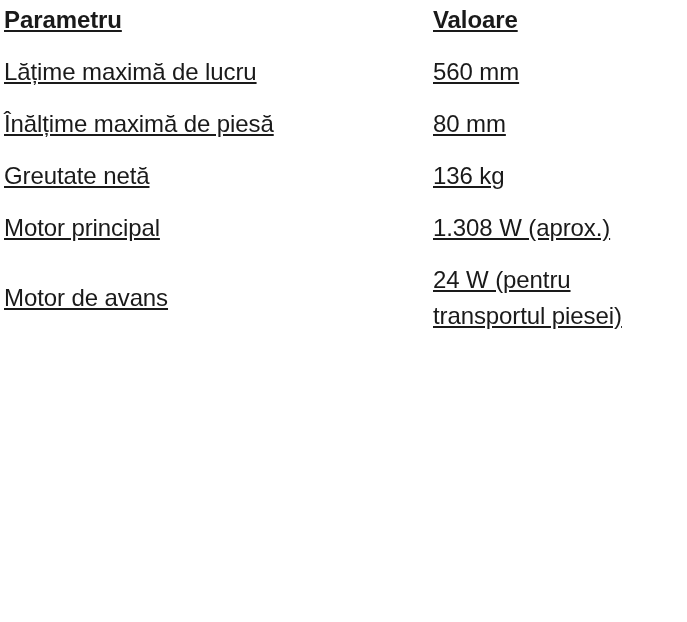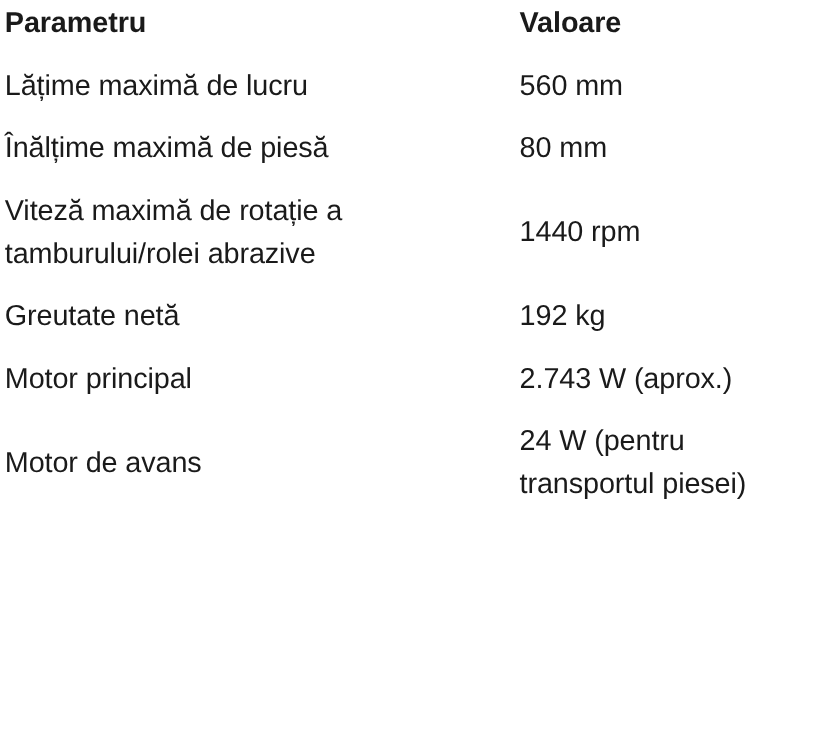--- a/index.html
+++ b/index.html
@@ -20,20 +20,21 @@
     table-layout: fixed;
   }
   th, td {
     text-align: left;
     vertical-align: middle;
     font-size: 24px;
     line-height: 36px;
     padding: 8px 0;
     font-weight: 400;
     letter-spacing: -0.1px;
+    text-decoration: underline;
   }
   th {
     font-weight: 700;
   }
   thead th {
     padding-top: 2px;
   }
   .col-param {
     width: 433px;
   }
@@ -69,30 +70,26 @@
   <tbody>
     <tr>
       <td class="param-cell">Lățime maximă de lucru</td>
       <td class="value-cell">560 mm</td>
     </tr>
     <tr>
       <td class="param-cell">Înălțime maximă de piesă</td>
       <td class="value-cell">80 mm</td>
     </tr>
     <tr>
-      <td class="param-cell">Viteză maximă de rotație a tamburului/rolei abrazive</td>
-      <td class="value-cell">1440 rpm</td>
-    </tr>
-    <tr>
       <td class="param-cell">Greutate netă</td>
-      <td class="value-cell">192 kg</td>
+      <td class="value-cell">136 kg</td>
     </tr>
     <tr>
       <td class="param-cell">Motor principal</td>
-      <td class="value-cell">2.743 W (aprox.)</td>
+      <td class="value-cell">1.308 W (aprox.)</td>
     </tr>
     <tr>
       <td class="param-cell">Motor de avans</td>
       <td class="value-cell">24 W (pentru
 transportul piesei)</td>
     </tr>
   </tbody>
 </table>
 
 </body></html>

